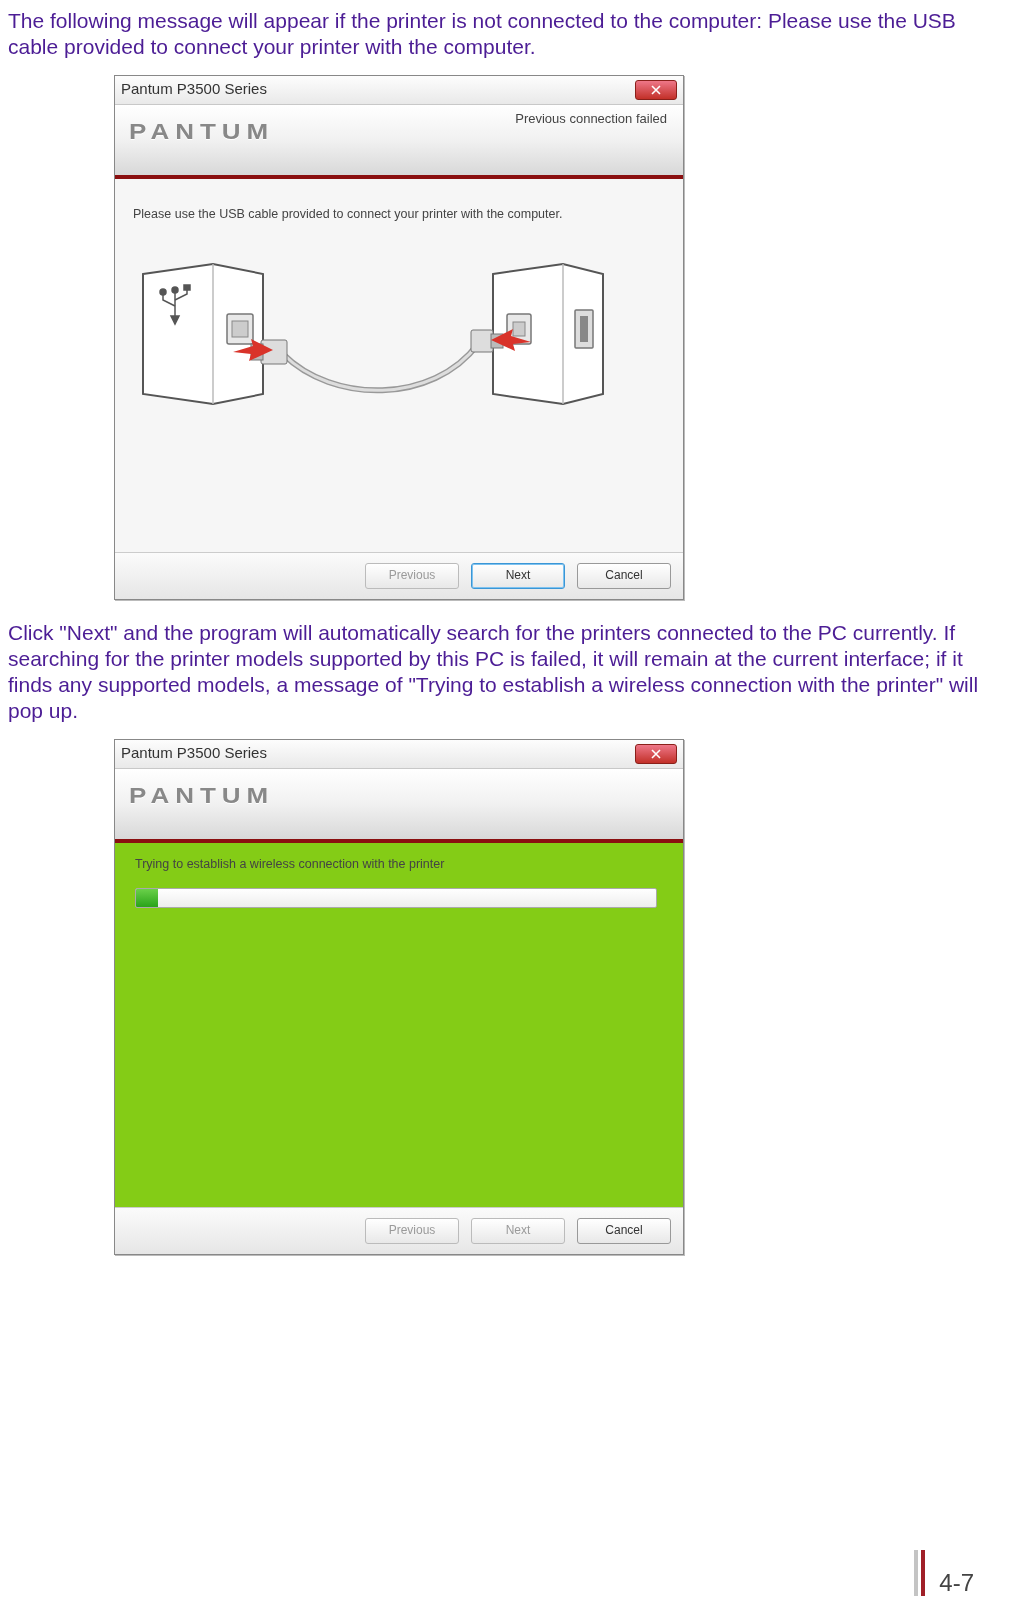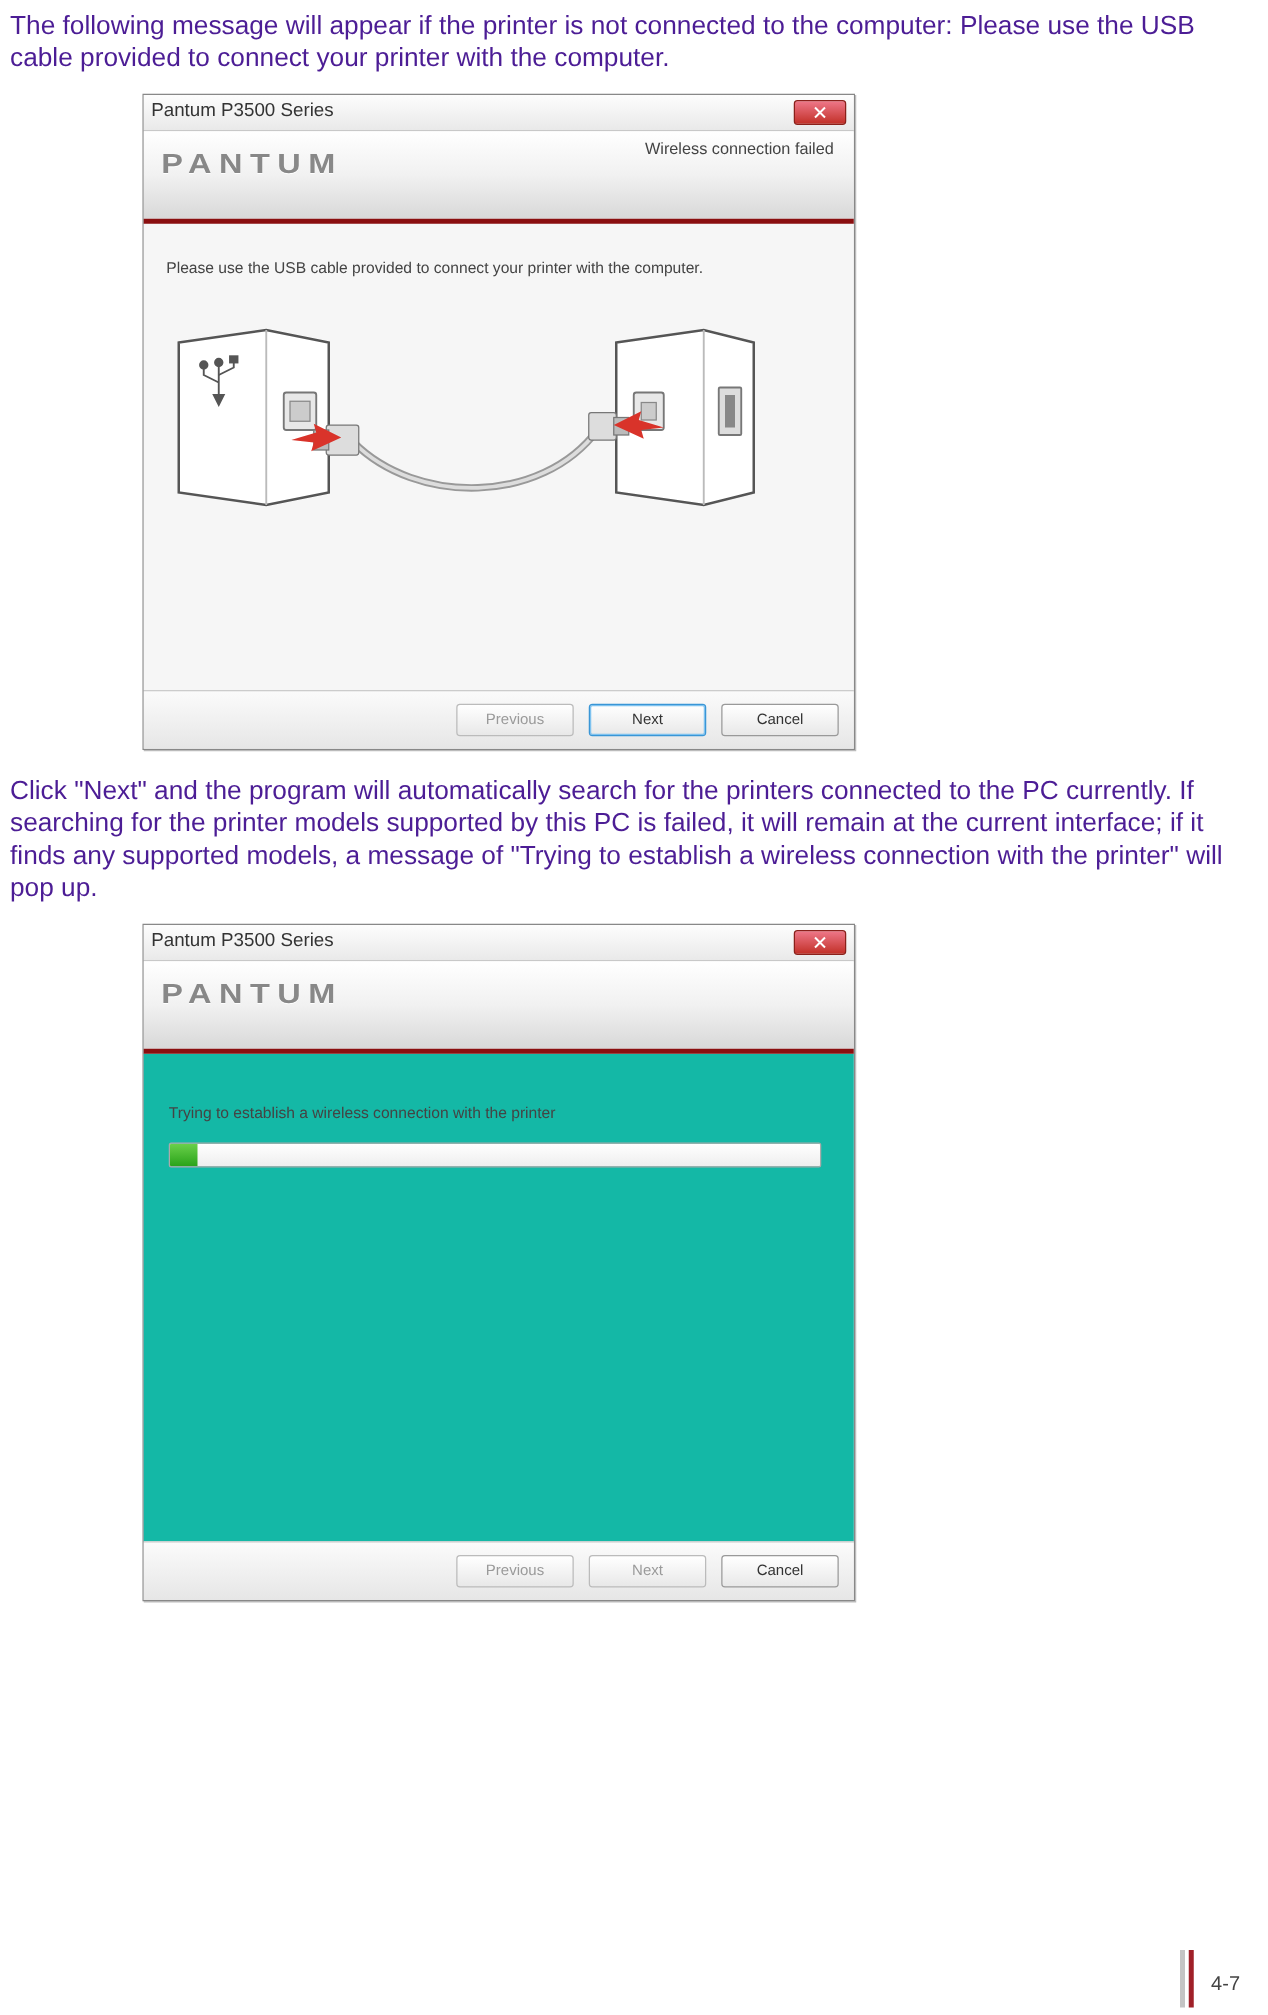--- a/index.html
+++ b/index.html
@@ -71,22 +71,22 @@
     background: #f6f6f6;
     padding: 28px 18px 25px 18px;
     min-height: 320px;
   }
   .msg1 { font-size: 12.5px; margin-bottom: 22px; }
   .illus {
     width: 480px;
     margin: 0 auto;
   }
   .body2 {
-    background: #14b8a6;
-    padding: 40px 20px 10px 20px;
+    background: #84cc16;
+    padding: 14px 20px 10px 20px;
     min-height: 340px;
   }
   .msg2 { font-size: 12.5px; margin-bottom: 16px; }
   .prog-outer {
     width: 520px;
     height: 18px;
     border: 1px solid #aaa;
     border-radius: 2px;
     background: linear-gradient(#fff,#eee);
     overflow: hidden;
@@ -117,23 +117,23 @@
     color: #333;
   }
   .wbtn.disabled { color:#9a9a9a; border-color:#bbb; }
   .wbtn.primary { border-color:#3a96d6; box-shadow: 0 0 0 1px #7ec2ef inset; }
   .pagewrap {
     position: relative;
     min-height: 1590px;
   }
   .page-num {
     position: absolute;
-    right: 2px;
+    right: 20px;
     bottom: 0;
-    font-size: 16px;
+    font-size: 24px;
     color: #444;
   }
   .page-num::before {
     content:"";
     position:absolute;
     left:-18px;
     top:-18px;
     width:4px;
     height:46px;
     background:#a02028;
@@ -158,21 +158,21 @@
 <div class="dialog">
   <div class="titlebar">
     <span class="ttl">Pantum P3500 Series</span>
     <span class="closebtn">
       <svg viewBox="0 0 10 10">
             <path d="M1 1 L9 9 M9 1 L1 9" stroke="#fff" stroke-width="1.6"></path>
           </svg>
     </span>
   </div>
   <div class="header">
-    <span class="status">Wireless connection failed</span>
+    <span class="status">Previous connection failed</span>
     <div class="brand">PANTUM</div>
   </div>
   <div class="body1">
     <div class="msg1">Please use the USB cable provided to connect your printer with the computer.</div>
     <svg class="illus" viewBox="0 0 480 170">
 
       <g>
         <path d="M10 30 L80 20 L130 30 L130 150 L80 160 L10 150 Z" fill="#fff" stroke="#555" stroke-width="2"></path>
         <path d="M80 20 L80 160" stroke="#bbb" stroke-width="1.5"></path>
 

